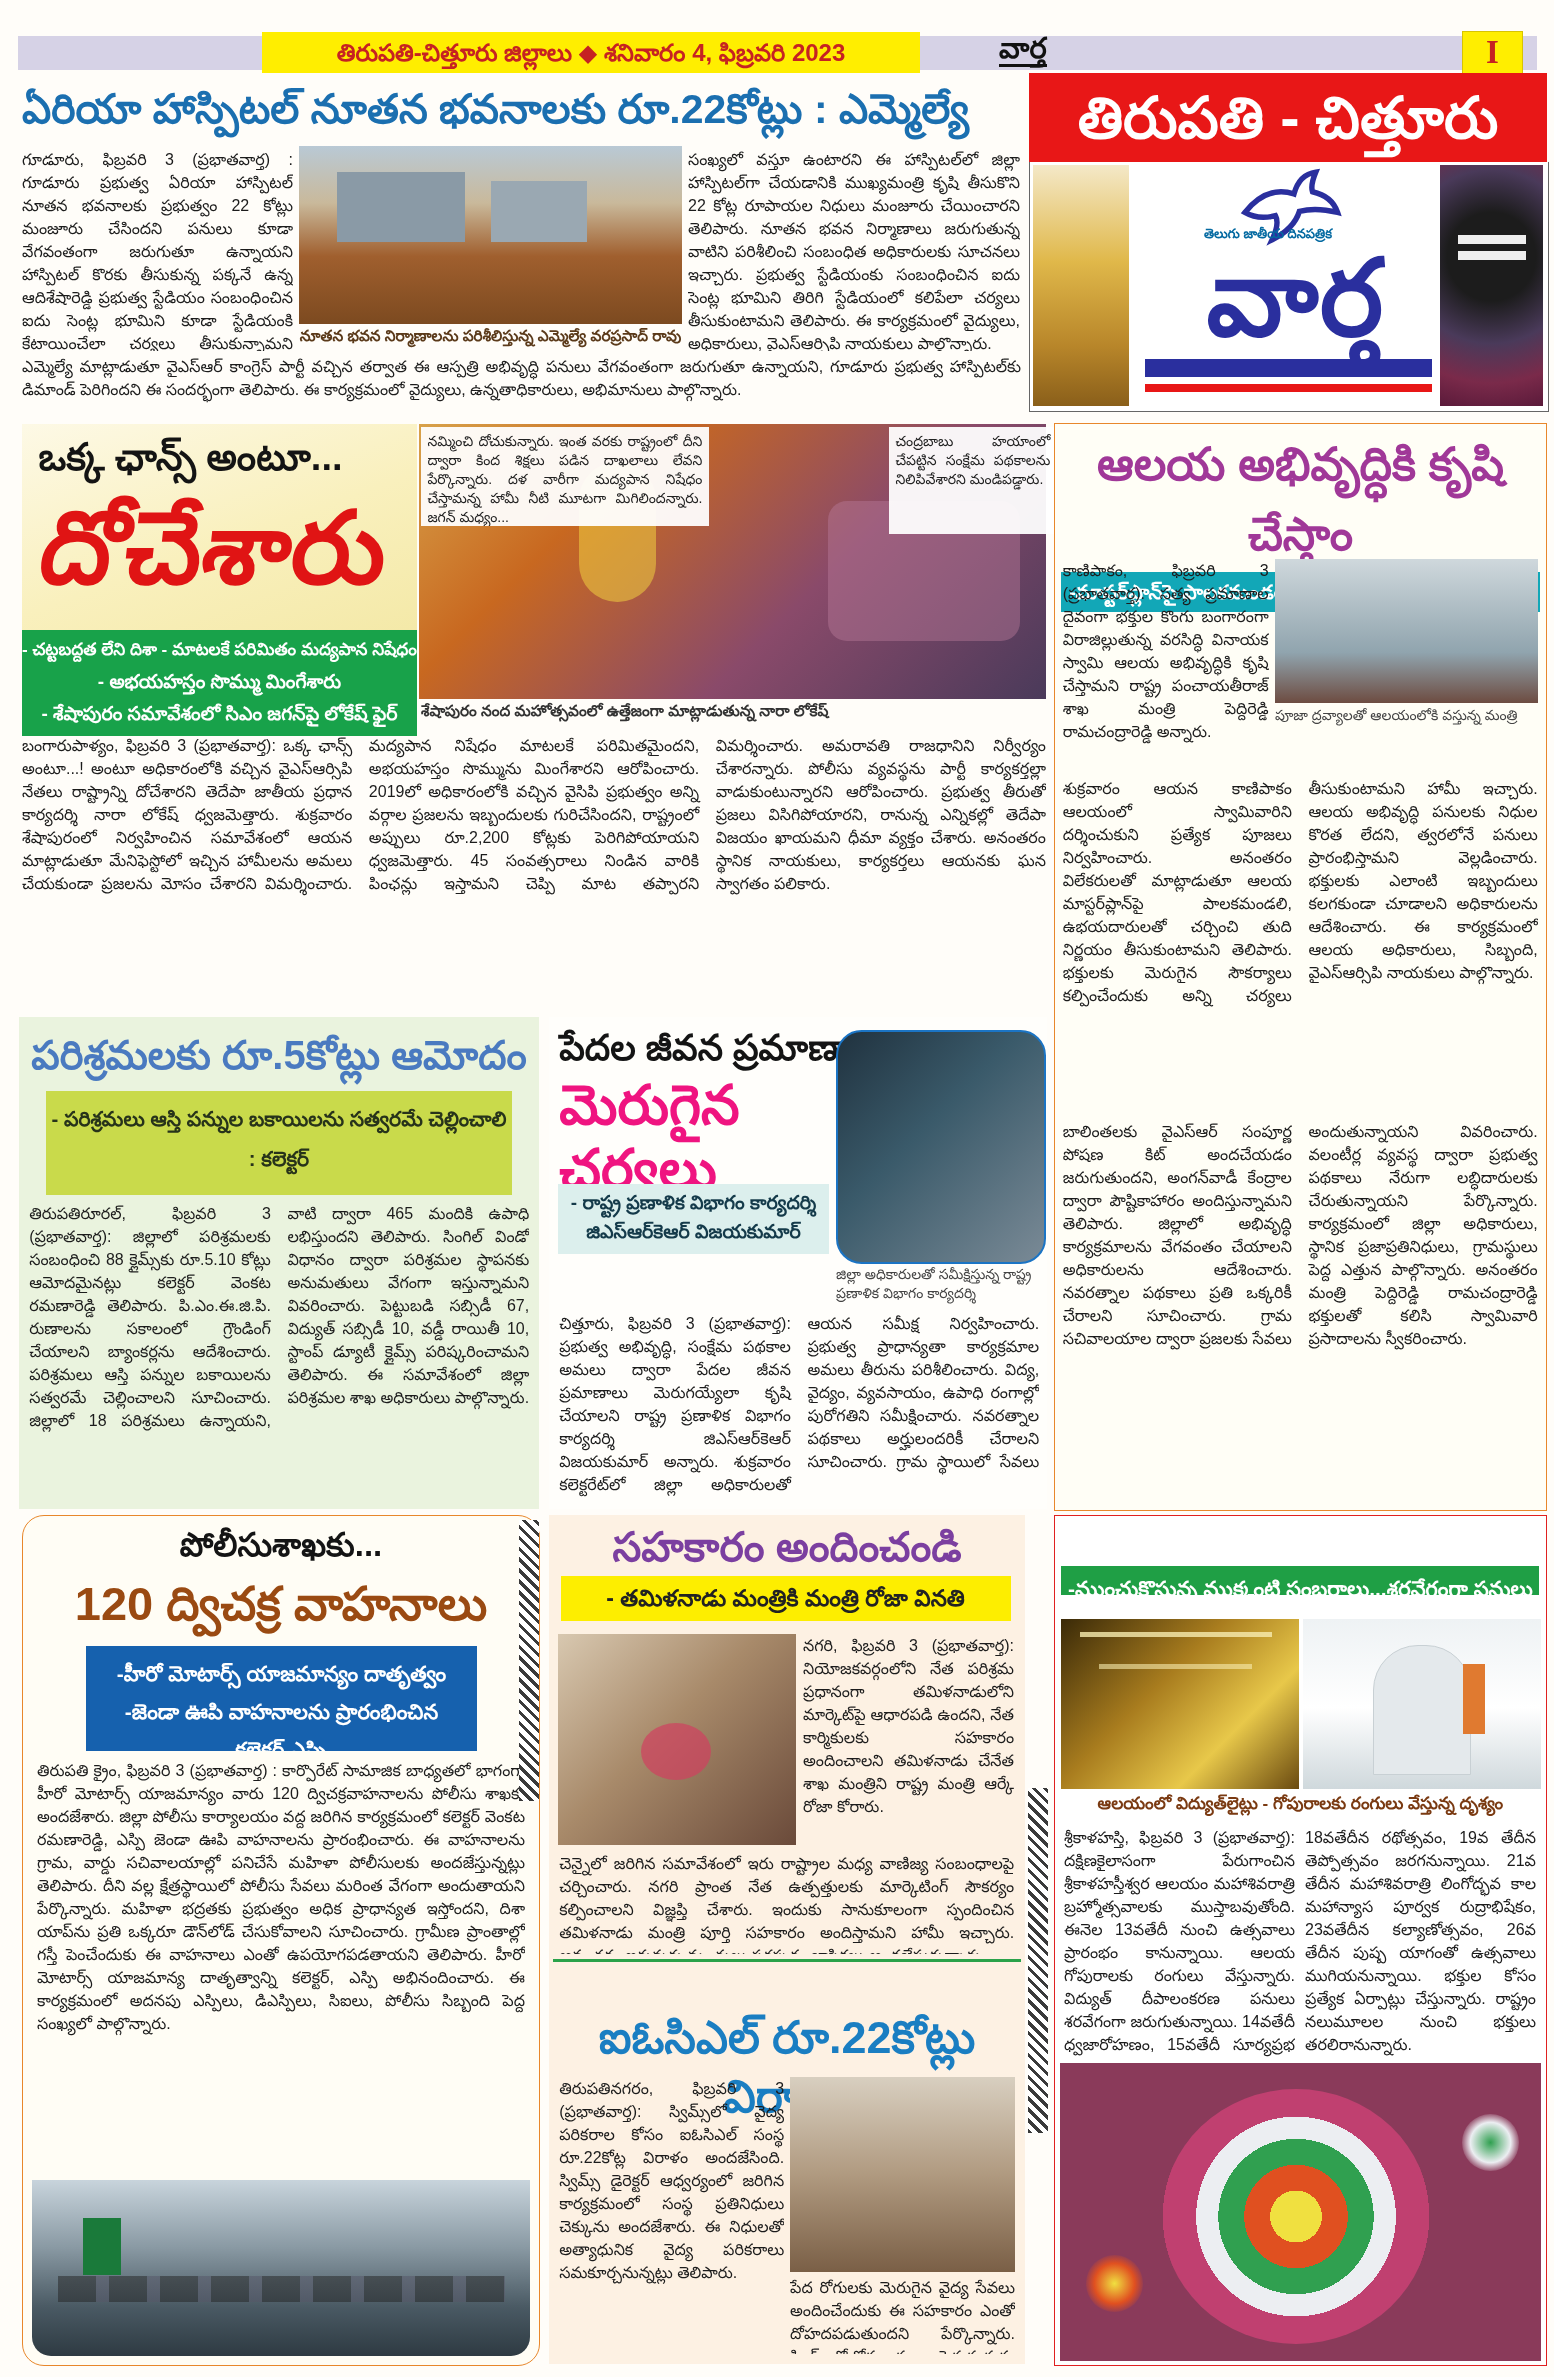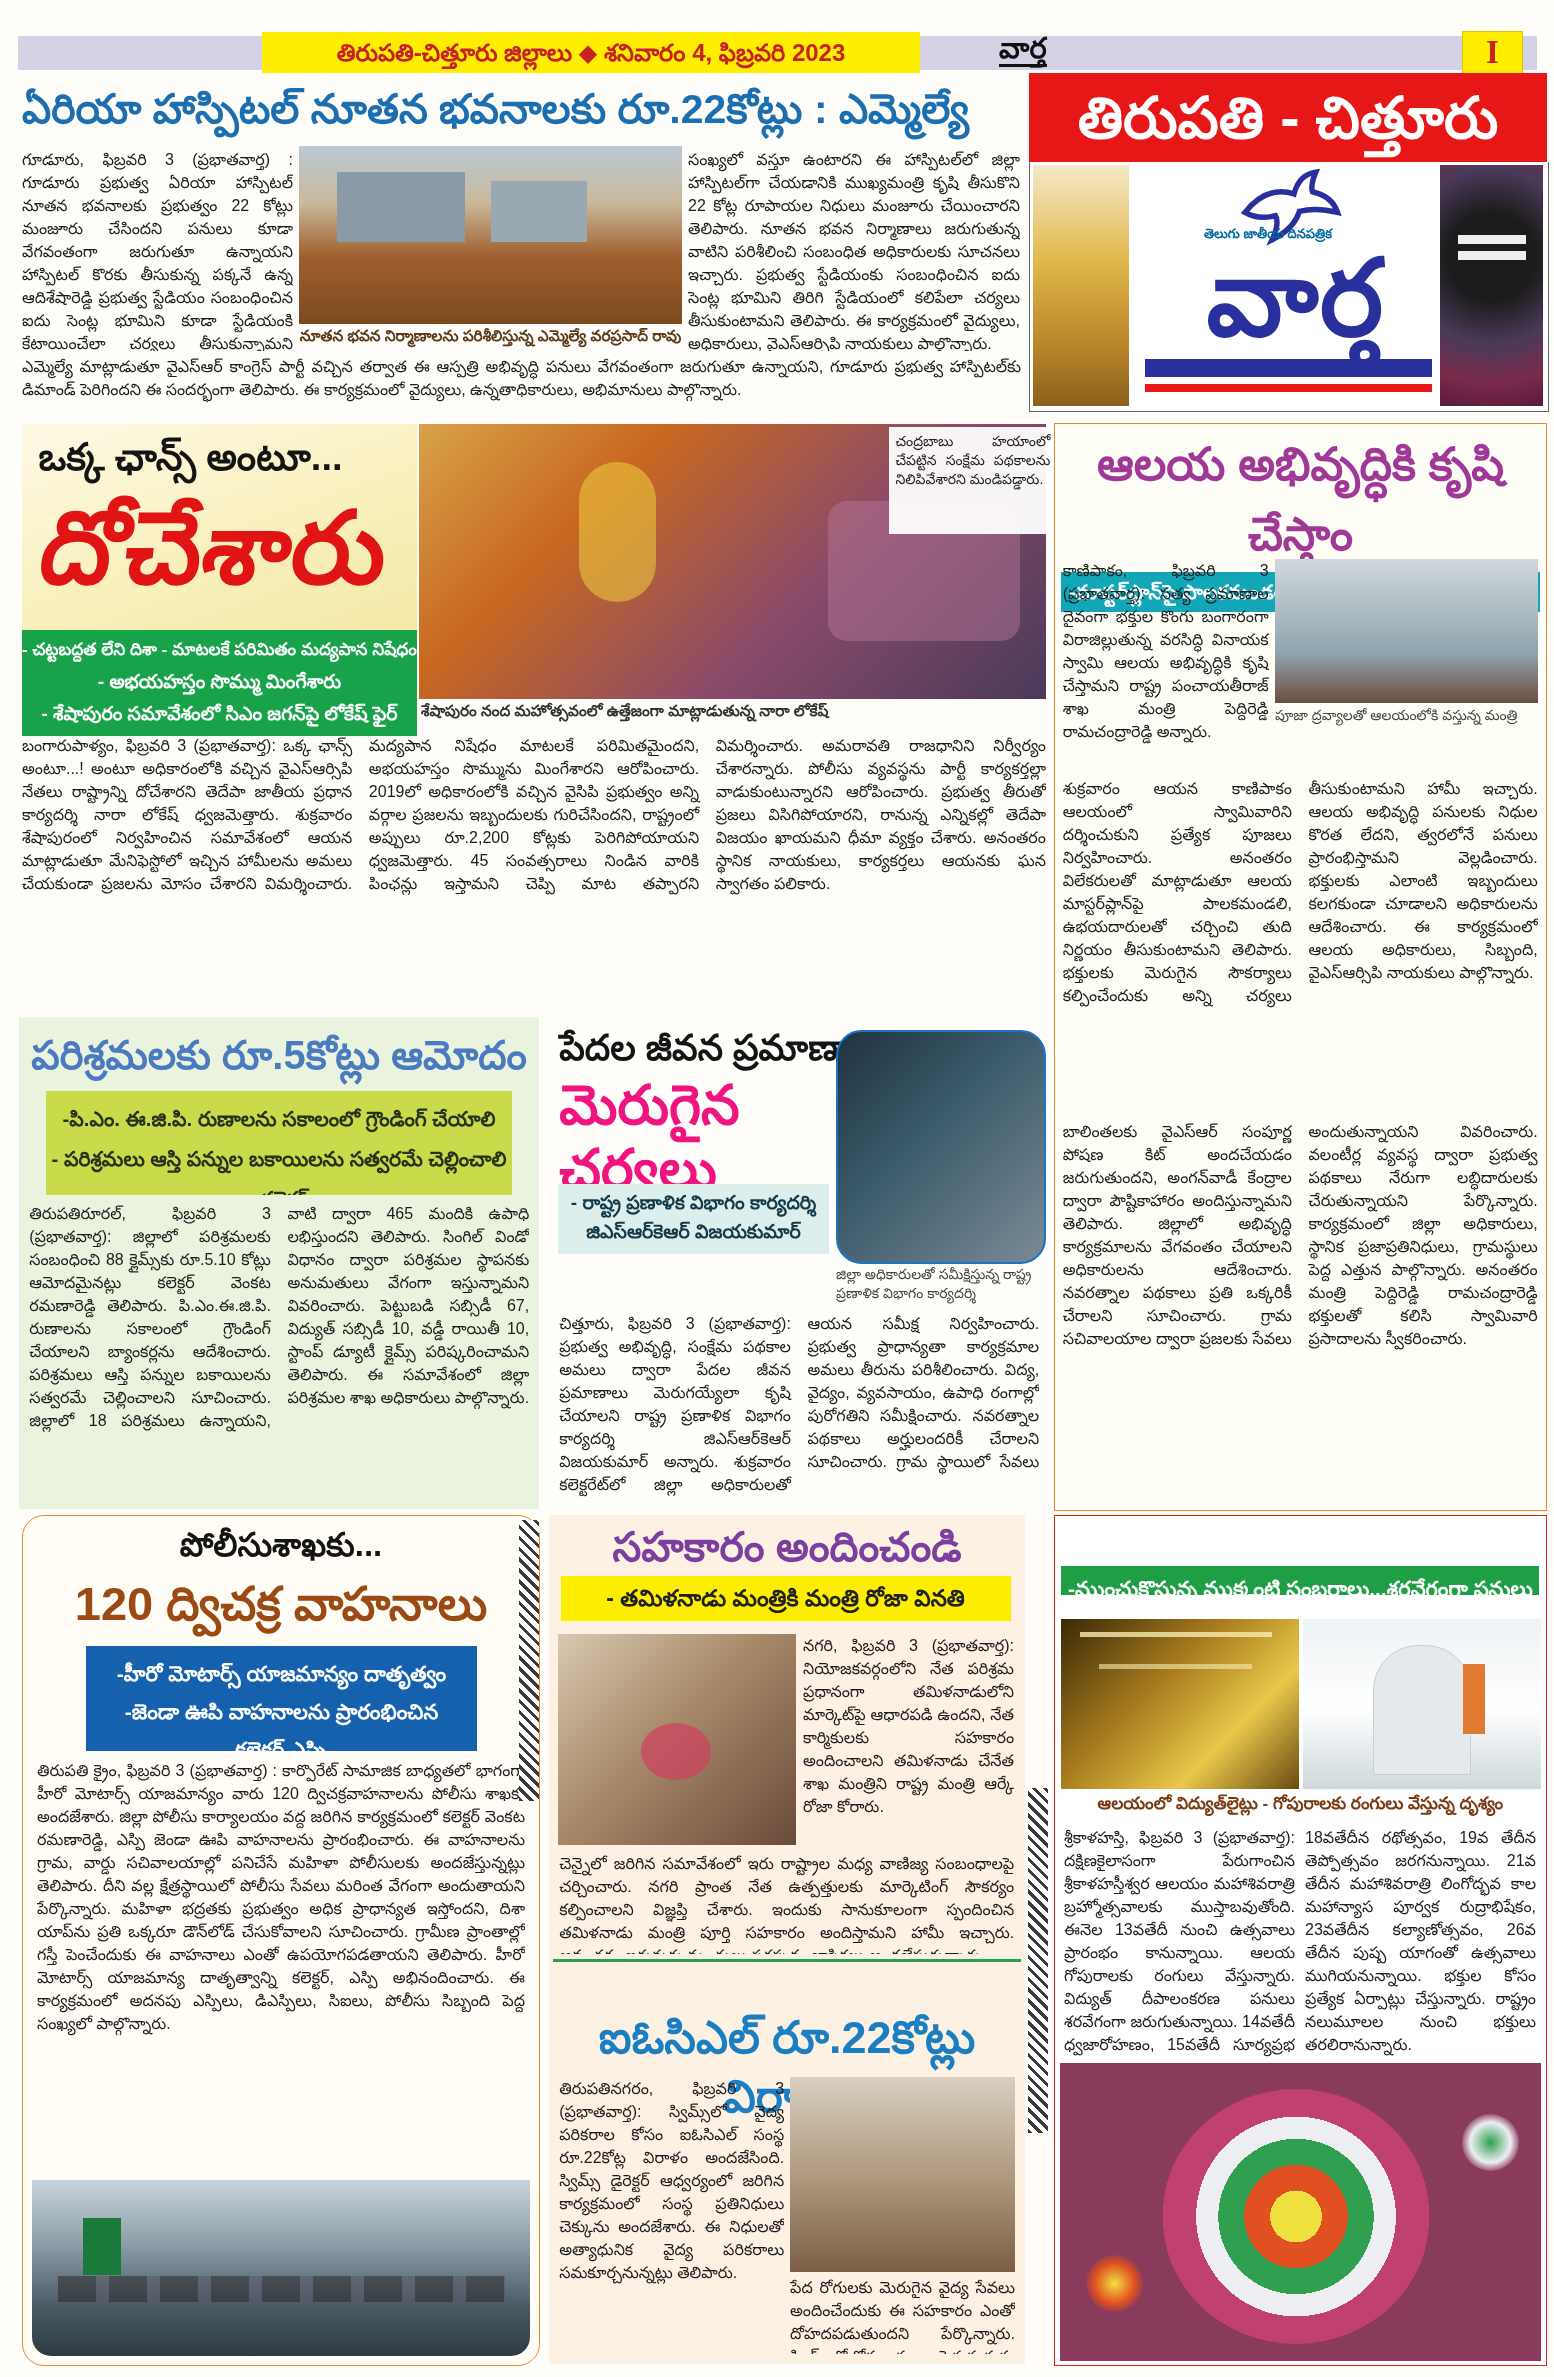--- a/index.html
+++ b/index.html
@@ -104,38 +104,38 @@
   </div>
   <div class="abs greenbox" style="left:22px;top:630px;width:395px;height:102px;padding-top:3.8px;">
     <div style="font-size:17px;">- చట్టబద్దత లేని దిశా - మాటలకే పరిమితం మద్యపాన నిషేధం</div>
     <div>- అభయహస్తం సొమ్ము మింగేశారు</div>
     <div>- శేషాపురం సమావేశంలో సిఎం జగన్‌పై లోకేష్ ఫైర్</div>
   </div>
   <div class="abs photo" style="left:419px;top:424px;width:627px;height:275px;background:linear-gradient(135deg,#d8a24a 0%,#c86820 28%,#8a4a6a 62%,#4a3a5a 100%);">
     <div class="abs" style="left:160px;top:38px;width:77px;height:140px;background:#f0d040;border-radius:38px;opacity:.55;"></div>
     <div class="abs" style="left:409px;top:77px;width:192px;height:140px;background:#b87a9a;border-radius:19px;opacity:.45;"></div>
   </div>
+  <div class="abs overlaybox" style="left:421px;top:427px;width:275px;height:89px;">నమ్మించి దోచుకున్నారు. ఇంత వరకు రాష్ట్రంలో దీని ద్వారా కింద శిక్షలు పడిన దాఖలాలు లేవని పేర్కొన్నారు. దళ వారీగా మద్యపాన నిషేధం చేస్తామన్న హామీ నీటి మూటగా మిగిలిందన్నారు. జగన్ మధ్యం...</div>
   <div class="abs overlaybox" style="left:889px;top:427px;width:155px;height:97px;">చంద్రబాబు హయాంలో చేపట్టిన సంక్షేమ పథకాలను నిలిపివేశారని మండిపడ్డారు.</div>
   <div class="abs caption" style="left:421px;top:702px;width:626px;height:24px;color:#333;">శేషాపురం నంద మహోత్సవంలో ఉత్తేజంగా మాట్లాడుతున్న నారా లోకేష్</div>
   <div class="abs body-text cols3" style="left:22px;top:734px;width:1024px;height:275px;">బంగారుపాళ్యం, ఫిబ్రవరి 3 (ప్రభాతవార్త): ఒక్క ఛాన్స్ అంటూ...! అంటూ అధికారంలోకి వచ్చిన వైఎస్ఆర్సిపి నేతలు రాష్ట్రాన్ని దోచేశారని తెదేపా జాతీయ ప్రధాన కార్యదర్శి నారా లోకేష్ ధ్వజమెత్తారు. శుక్రవారం శేషాపురంలో నిర్వహించిన సమావేశంలో ఆయన మాట్లాడుతూ మేనిఫెస్టోలో ఇచ్చిన హామీలను అమలు చేయకుండా ప్రజలను మోసం చేశారని విమర్శించారు. మద్యపాన నిషేధం మాటలకే పరిమితమైందని, అభయహస్తం సొమ్మును మింగేశారని ఆరోపించారు. 2019లో అధికారంలోకి వచ్చిన వైసిపి ప్రభుత్వం అన్ని వర్గాల ప్రజలను ఇబ్బందులకు గురిచేసిందని, రాష్ట్రంలో అప్పులు రూ.2,200 కోట్లకు పెరిగిపోయాయని ధ్వజమెత్తారు. 45 సంవత్సరాలు నిండిన వారికి పింఛన్లు ఇస్తామని చెప్పి మాట తప్పారని విమర్శించారు. అమరావతి రాజధానిని నిర్వీర్యం చేశారన్నారు. పోలీసు వ్యవస్థను పార్టీ కార్యకర్తల్లా వాడుకుంటున్నారని ఆరోపించారు. ప్రభుత్వ తీరుతో ప్రజలు విసిగిపోయారని, రానున్న ఎన్నికల్లో తెదేపా విజయం ఖాయమని ధీమా వ్యక్తం చేశారు. అనంతరం స్థానిక నాయకులు, కార్యకర్తలు ఆయనకు ఘన స్వాగతం పలికారు.</div>
 
   <div class="abs orangebox" style="left:1054px;top:423px;width:491px;height:1086px;">
     <div class="hl-purple" style="margin-top:5.1px;">ఆలయ అభివృద్ధికి కృషి చేస్తాం</div>
     <div class="tealbar" style="margin:2.6px 6.4px 0 6.4px;height:40px;">-మాస్టర్‌ప్లాన్‌పై పాలకమండలి, ఉభయదారులతో చర్చించండి : మంత్రి పెద్దిరెడ్డి</div>
     <div class="abs body-text" style="left:7.7px;top:135px;width:206px;height:211px;">కాణిపాకం, ఫిబ్రవరి 3 (ప్రభాతవార్త): సత్య ప్రమాణాల దైవంగా భక్తుల కొంగు బంగారంగా విరాజిల్లుతున్న వరసిద్ధి వినాయక స్వామి ఆలయ అభివృద్ధికి కృషి చేస్తామని రాష్ట్ర పంచాయతీరాజ్ శాఖ మంత్రి పెద్దిరెడ్డి రామచంద్రారెడ్డి అన్నారు.</div>
     <div class="abs photo" style="left:220px;top:135px;width:263px;height:144px;background:linear-gradient(180deg,#cfd8dc 0%,#90a4ae 65%,#6d4c41 100%);"></div>
     <div class="abs" style="left:220px;top:282px;width:263px;height:41px;font-size:14px;line-height:19px;color:#444;overflow:hidden;">పూజా ద్రవ్యాలతో ఆలయంలోకి వస్తున్న మంత్రి</div>
     <div class="abs body-text cols2" style="left:7.7px;top:353px;width:475px;height:332px;">శుక్రవారం ఆయన కాణిపాకం ఆలయంలో స్వామివారిని దర్శించుకుని ప్రత్యేక పూజలు నిర్వహించారు. అనంతరం విలేకరులతో మాట్లాడుతూ ఆలయ మాస్టర్‌ప్లాన్‌పై పాలకమండలి, ఉభయదారులతో చర్చించి తుది నిర్ణయం తీసుకుంటామని తెలిపారు. భక్తులకు మెరుగైన సౌకర్యాలు కల్పించేందుకు అన్ని చర్యలు తీసుకుంటామని హామీ ఇచ్చారు. ఆలయ అభివృద్ధి పనులకు నిధుల కొరత లేదని, త్వరలోనే పనులు ప్రారంభిస్తామని వెల్లడించారు. భక్తులకు ఎలాంటి ఇబ్బందులు కలగకుండా చూడాలని అధికారులను ఆదేశించారు. ఈ కార్యక్రమంలో ఆలయ అధికారులు, సిబ్బంది, వైఎస్ఆర్సిపి నాయకులు పాల్గొన్నారు.</div>
     <div class="abs body-text cols2" style="left:7.7px;top:696px;width:475px;height:377px;">బాలింతలకు వైఎస్ఆర్ సంపూర్ణ పోషణ కిట్ అందచేయడం జరుగుతుందని, అంగన్‌వాడీ కేంద్రాల ద్వారా పౌష్టికాహారం అందిస్తున్నామని తెలిపారు. జిల్లాలో అభివృద్ధి కార్యక్రమాలను వేగవంతం చేయాలని అధికారులను ఆదేశించారు. నవరత్నాల పథకాలు ప్రతి ఒక్కరికీ చేరాలని సూచించారు. గ్రామ సచివాలయాల ద్వారా ప్రజలకు సేవలు అందుతున్నాయని వివరించారు. వలంటీర్ల వ్యవస్థ ద్వారా ప్రభుత్వ పథకాలు నేరుగా లబ్ధిదారులకు చేరుతున్నాయని పేర్కొన్నారు. కార్యక్రమంలో జిల్లా అధికారులు, స్థానిక ప్రజాప్రతినిధులు, గ్రామస్థులు పెద్ద ఎత్తున పాల్గొన్నారు. అనంతరం మంత్రి పెద్దిరెడ్డి రామచంద్రారెడ్డి భక్తులతో కలిసి స్వామివారి ప్రసాదాలను స్వీకరించారు.</div>
   </div>
 
   <div class="abs greenblock-bg" style="left:19px;top:1017px;width:520px;height:492px;">
     <div class="hl-blue2" style="margin-top:9px;">పరిశ్రమలకు రూ.5కోట్లు ఆమోదం</div>
     <div class="abs limebox" style="left:27px;top:74px;width:466px;height:96px;padding-top:7.7px;">
-      <div>-పి.ఎం. ఈ.జి.పి. రుణాలను సకాలంలో గ్రౌండింగ్ చేయాలి</div>
       <div>- పరిశ్రమలు ఆస్తి పన్నుల బకాయిలను సత్వరమే  చెల్లించాలి : కలెక్టర్</div>
     </div>
     <div class="abs body-text cols2" style="left:10.2px;top:185px;width:500px;height:295px;">తిరుపతిరూరల్, ఫిబ్రవరి 3 (ప్రభాతవార్త): జిల్లాలో పరిశ్రమలకు సంబంధించి 88 క్లైమ్స్‌కు రూ.5.10 కోట్లు ఆమోదమైనట్లు కలెక్టర్ వెంకట రమణారెడ్డి తెలిపారు. పి.ఎం.ఈ.జి.పి. రుణాలను సకాలంలో గ్రౌండింగ్ చేయాలని బ్యాంకర్లను ఆదేశించారు. పరిశ్రమలు ఆస్తి పన్నుల బకాయిలను సత్వరమే చెల్లించాలని సూచించారు. జిల్లాలో 18 పరిశ్రమలు ఉన్నాయని, వాటి ద్వారా 465 మందికి ఉపాధి లభిస్తుందని తెలిపారు. సింగిల్ విండో విధానం ద్వారా పరిశ్రమల స్థాపనకు అనుమతులు వేగంగా ఇస్తున్నామని వివరించారు. పెట్టుబడి సబ్సిడీ 67, విద్యుత్ సబ్సిడీ 10, వడ్డీ రాయితీ 10, స్టాంప్ డ్యూటీ క్లైమ్స్ పరిష్కరించామని తెలిపారు. ఈ సమావేశంలో జిల్లా పరిశ్రమల శాఖ అధికారులు పాల్గొన్నారు.</div>
   </div>
 
   <div class="abs" style="left:549px;top:1017px;width:498px;height:492px;background:#fffefb;">
     <div class="abs kicker-black" style="left:10.2px;top:10.2px;font-size:36px;">పేదల జీవన ప్రమాణాలకు...</div>
     <div class="abs hl-pink" style="left:10.2px;top:56px;width:275px;">మెరుగైన చర్యలు</div>
     <div class="abs photo" style="left:287px;top:12.8px;width:206px;height:230px;background:linear-gradient(135deg,#20323f 0%,#3a5a6a 42%,#7a8a96 100%);border:2.6px solid #1b74c4;border-radius:25.5px;"></div>
     <div class="abs tealsub" style="left:9px;top:167px;width:271px;height:66px;padding-top:3.8px;">- రాష్ట్ర ప్రణాళిక విభాగం కార్యదర్శి జిఎస్ఆర్‌కెఆర్ విజయకుమార్</div>

